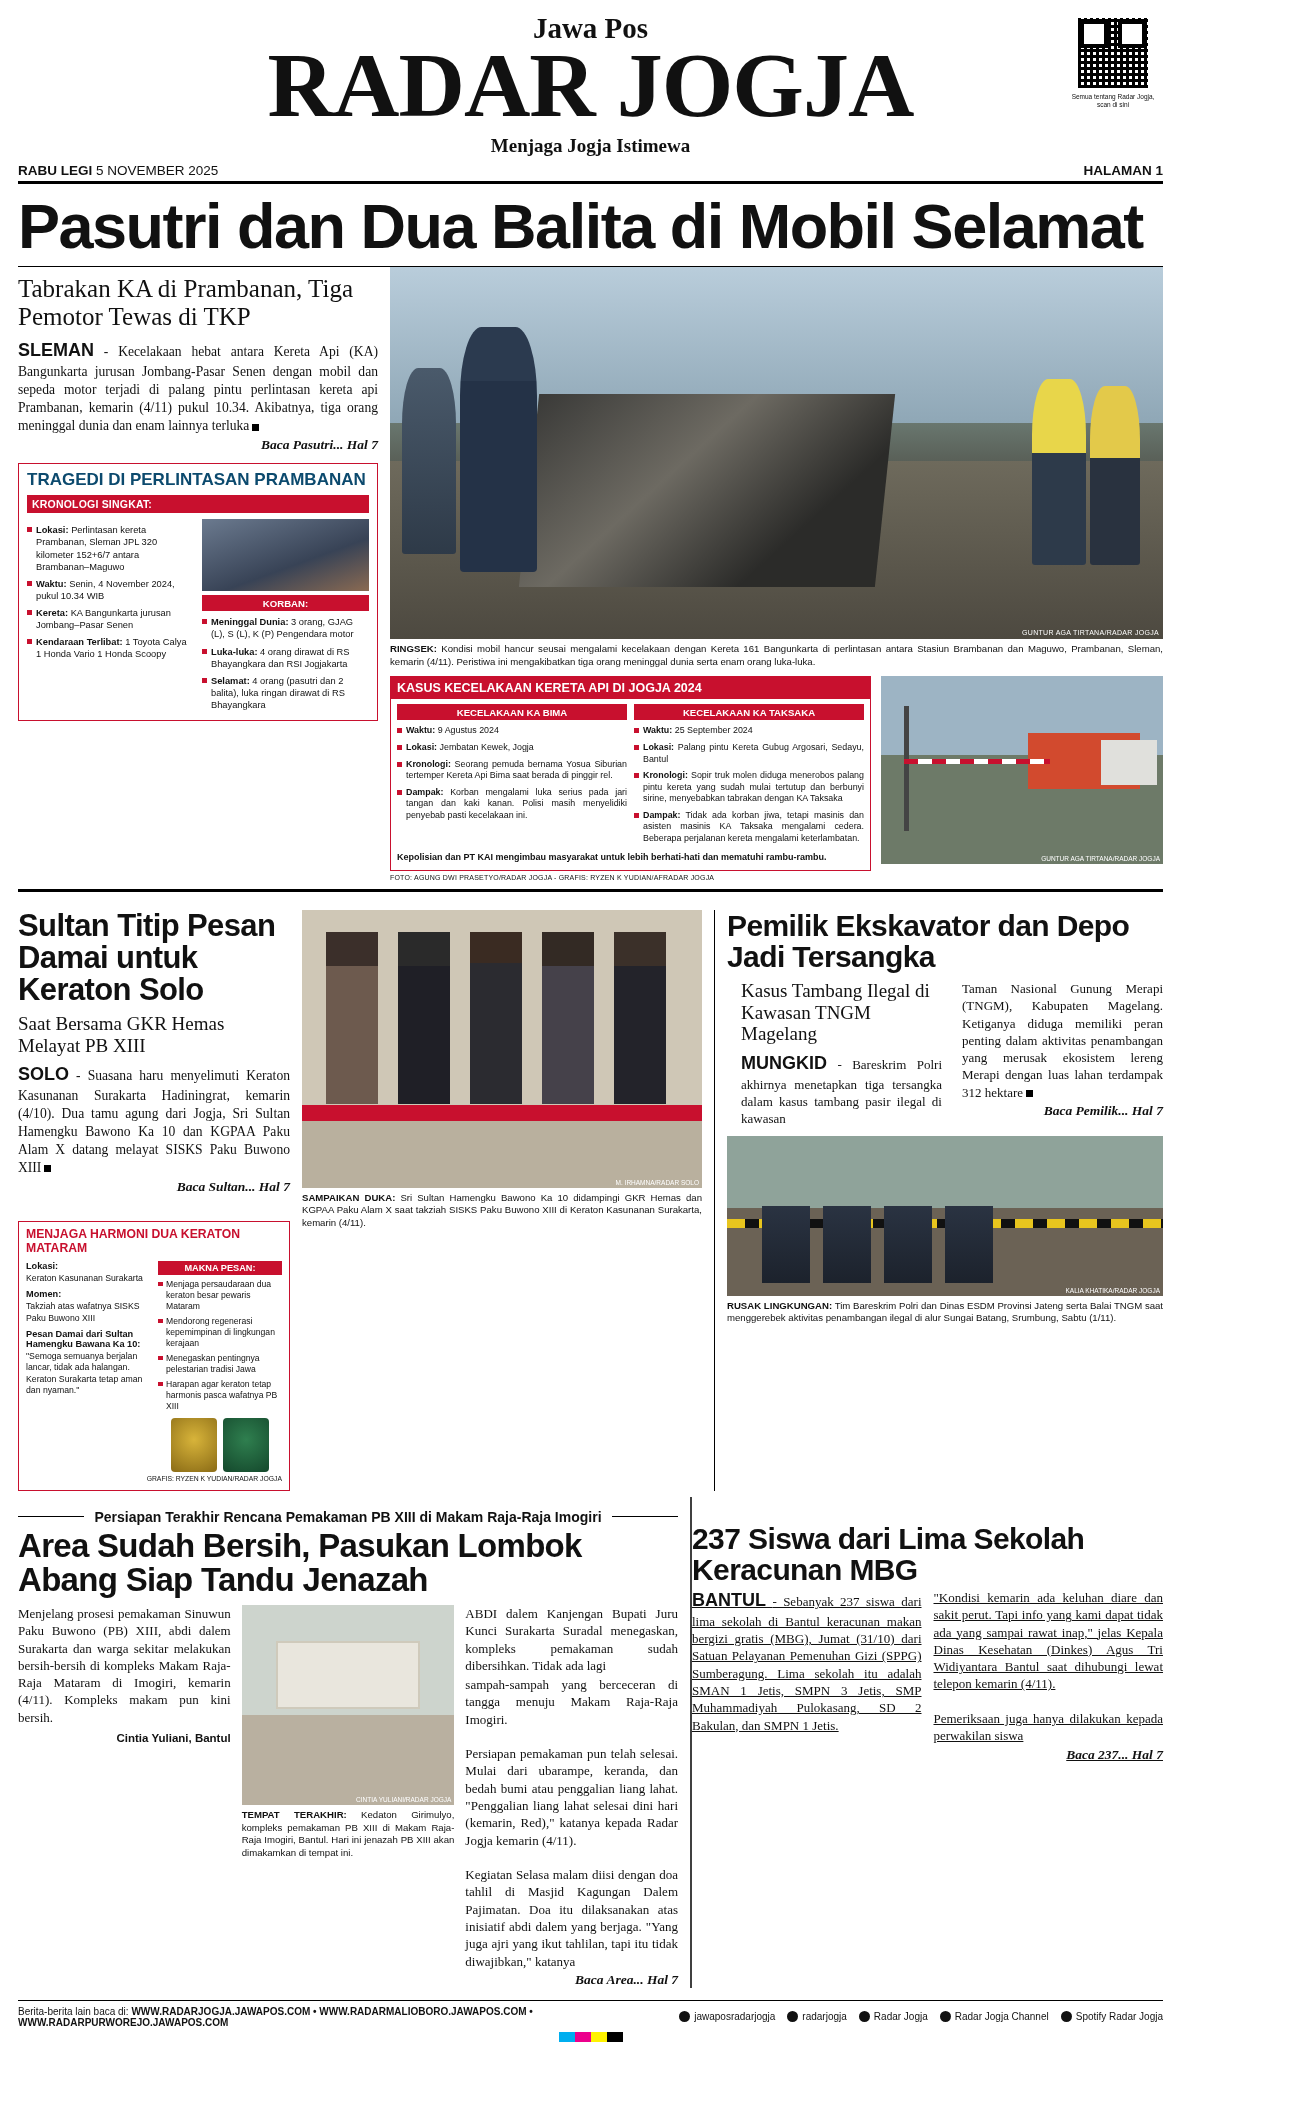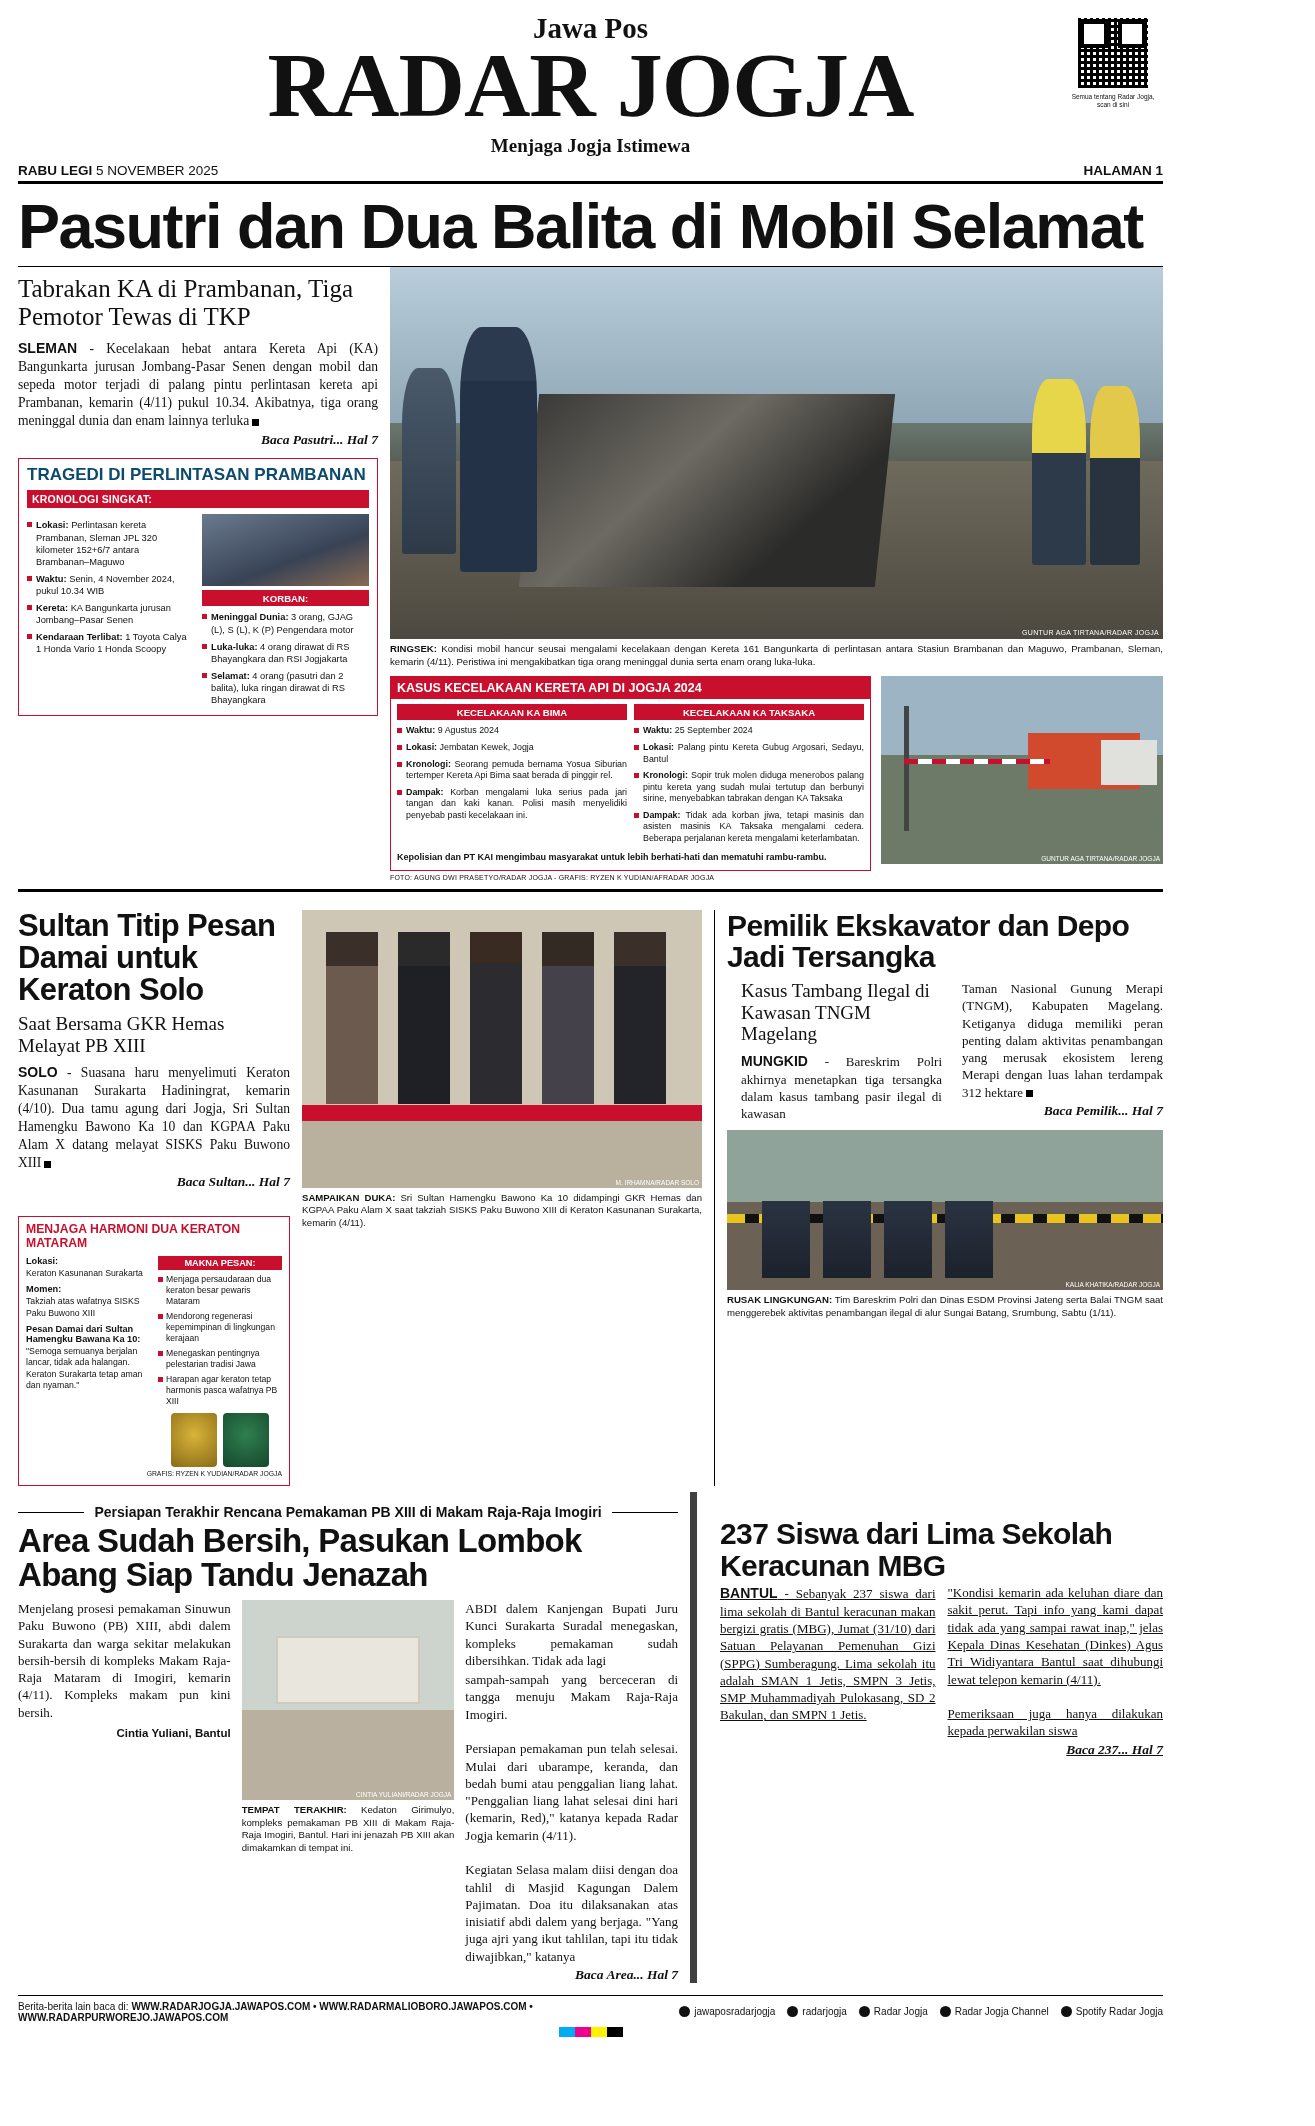--- a/index.html
+++ b/index.html
@@ -82,21 +82,21 @@
 
   .subhead {
     font-family: "Liberation Serif", serif;
     font-size: 25px; font-weight: 400; line-height: 1.12;
     margin-bottom: 8px;
   }
   .body-text {
     font-size: 13.6px; line-height: 1.33; text-align: justify;
     font-family: "Liberation Serif", serif;
   }
-  .body-text .lead { font-family:"Liberation Sans",sans-serif; font-weight:700; font-size:14px; }
+  .body-text .lead { font-family:"Liberation Sans",sans-serif; font-weight:700; font-size:18px; }
   .jump {
     font-style: italic; font-weight: 700; text-align: right;
     font-size: 13.5px; margin-top: 2px;
   }
   .sq { display:inline-block; width:7px; height:7px; background:#000; vertical-align:middle; margin-left:3px;}
 
   
   .infobox {
     border: 1px solid #c8102e;
     margin-top: 10px;
@@ -236,21 +236,21 @@
   .rp-p { position:absolute; bottom:8%; width:11%; height:48%; background:linear-gradient(180deg,#2a3342,#1c222c); }
   .rp-cred { position:absolute; right:3px; bottom:2px; color:#fff; font-size:6.5px; font-family:"Liberation Sans",sans-serif;}
 
   
   .sec-divider { display:flex; align-items:center; gap:10px; margin:12px 0 4px 0; }
   .sec-divider .ln { flex:1; border-top:1px solid #000; }
   .sec-divider .tx { font-family:"Liberation Sans",sans-serif; font-weight:700; font-size:14px; }
 
   .bottom { display:flex; gap:12px; margin-top:6px; }
   .b-left { width: 660px; flex:0 0 660px; }
-  .b-right { flex:1; padding-left:23px; border-left:7px solid #404040; }
+  .b-right { flex:1; padding-left:0; border-left:2px solid #404040; }
   .b-head { font-family:"Liberation Sans",sans-serif; font-weight:700; font-size:33px; line-height:1.03; letter-spacing:-.7px;}
   .b-grid { display:flex; gap:11px; margin-top:8px; }
   .b-c { flex:1; }
   .b-photo { width:100%; height:200px; background:linear-gradient(180deg,#cdd4cd 0 55%, #b9b0a0 55% 100%); position:relative; overflow:hidden;}
   .b-sign { position:absolute; left:16%; top:18%; width:68%; height:34%; background:#e9e6dd; border:2px solid #cfcabb;}
   .b-cred { position:absolute; right:3px; bottom:2px; color:#fff; font-size:6.5px; font-family:"Liberation Sans",sans-serif;}
   .byline { font-family:"Liberation Sans",sans-serif; font-weight:700; font-size:11.5px; text-align:right; margin-top:6px;}
 
   .b-head2 { font-family:"Liberation Sans",sans-serif; font-weight:700; font-size:30px; line-height:1.05; letter-spacing:-.6px;}
 

